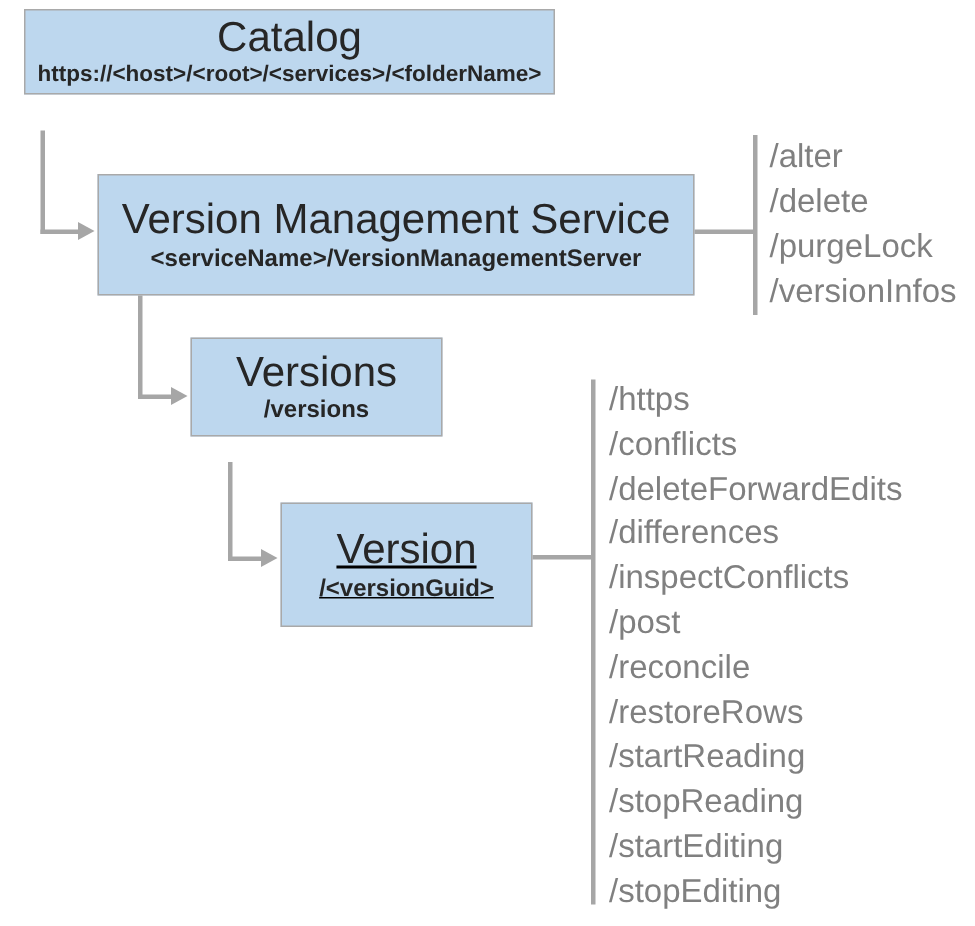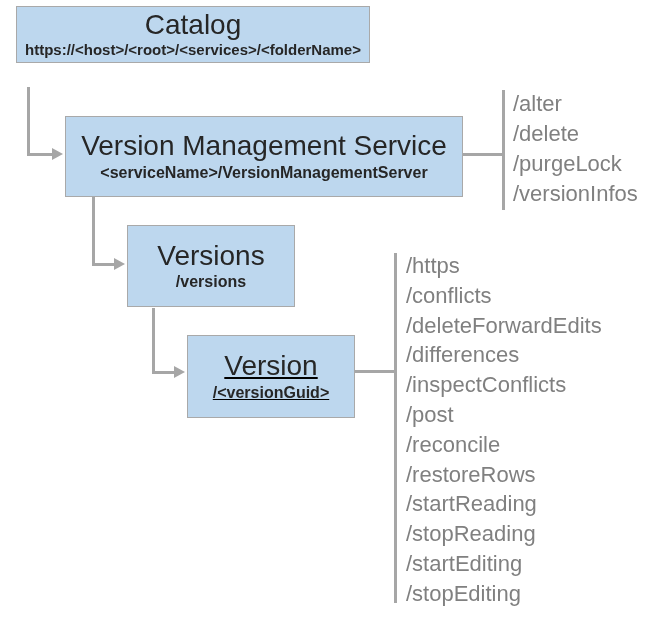--- a/index.html
+++ b/index.html
@@ -31,21 +31,21 @@
   .node .subtitle {
     color: #262626;
     font-weight: 600;
     line-height: 1.25;
     white-space: nowrap;
   }
   #node-catalog   { left: 16px;   top: 6px;   width: 354px; height: 57px; }
   #node-catalog .subtitle { font-size: 15px; }
   #node-service   { left: 65px;  top: 116px; width: 398px; height: 81px; }
   #node-service .subtitle { font-size: 16px; }
-  #node-versions  { left: 127px; top: 225px; width: 168px; height: 82px; text-align: center; }
+  #node-versions  { left: 127px; top: 225px; width: 168px; height: 66px; text-align: center; }
   #node-versions .subtitle { font-size: 16px; }
   #node-version   { left: 187px; top: 335px; width: 168px; height: 83px; text-decoration: underline; }
   #node-version .subtitle { font-size: 16px; }
 
   .hline, .vline { position: absolute; background: #A6A6A6; }
   .arrow {
     position: absolute;
     width: 0; height: 0;
     border-top: 6px solid transparent;
     border-bottom: 6px solid transparent;

